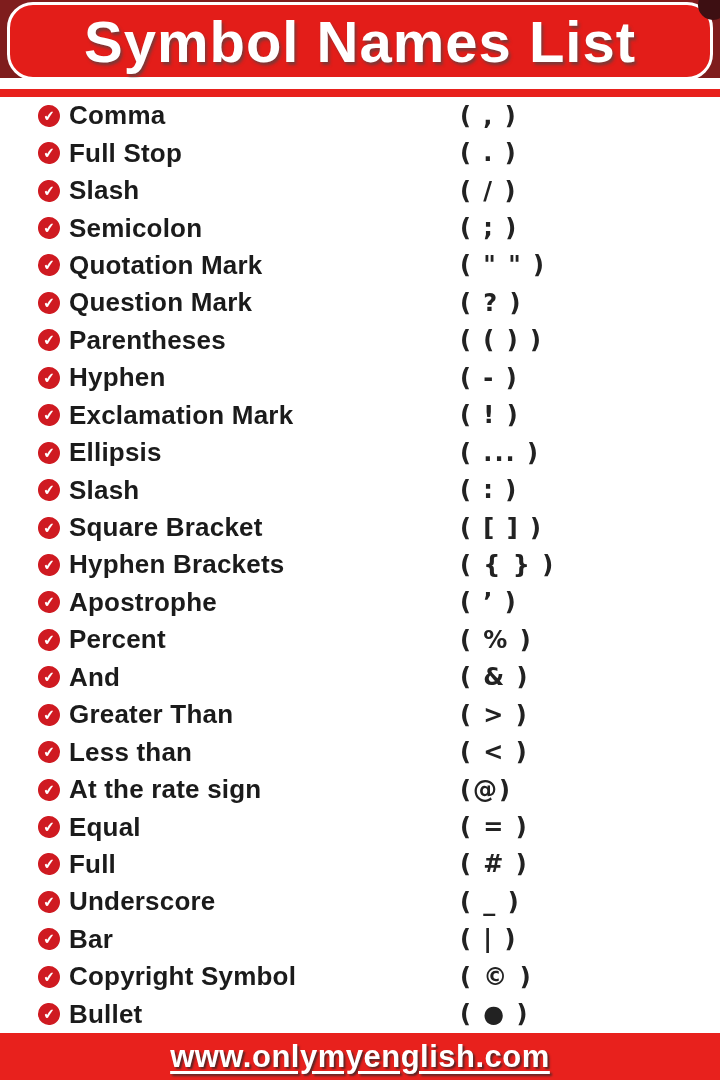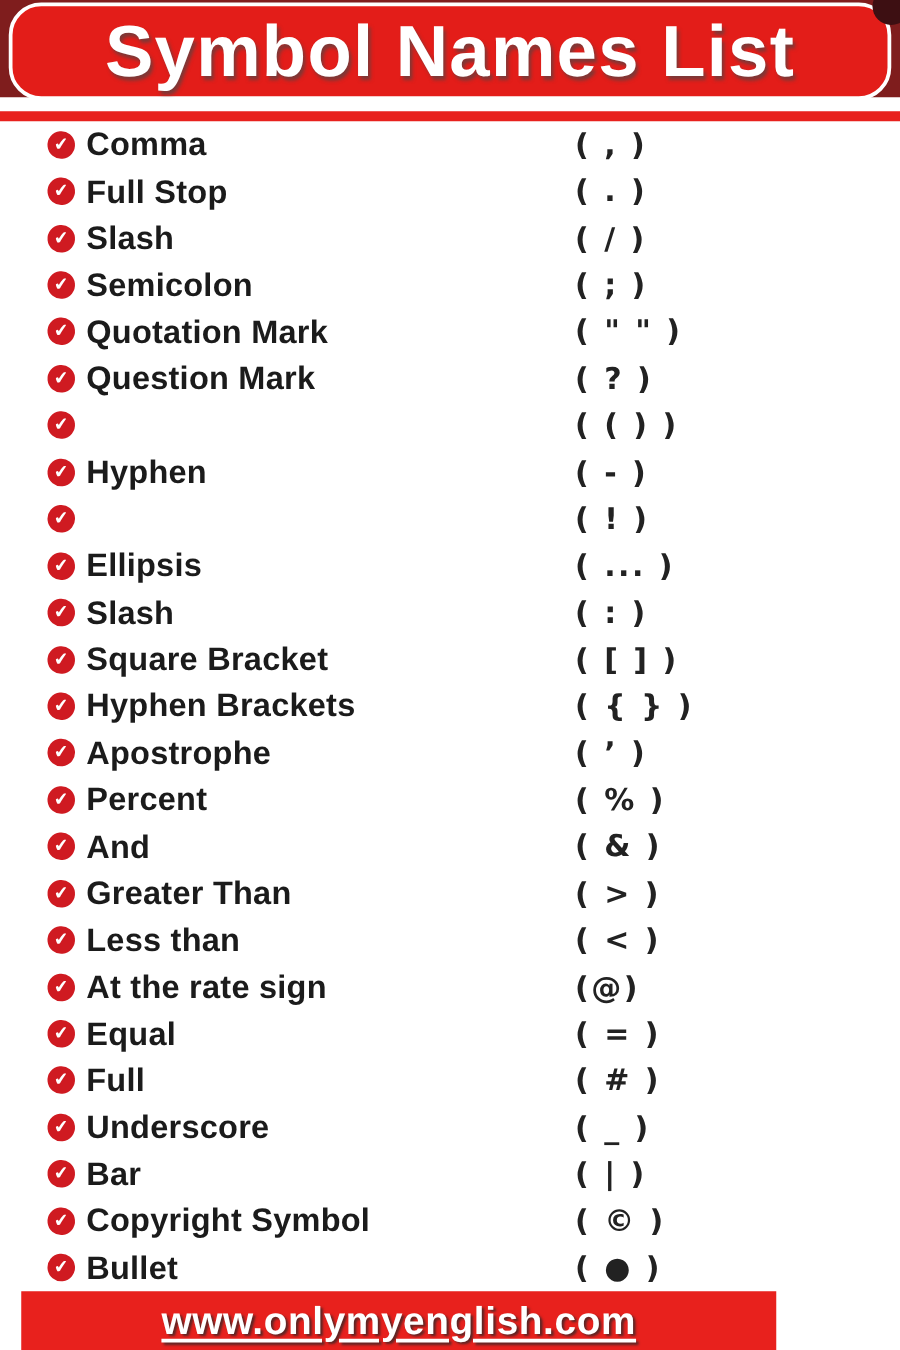--- a/index.html
+++ b/index.html
@@ -60,23 +60,23 @@
     white-space:nowrap;
   }
   .row-symbol{
     position:absolute;left:460px;top:50%;transform:translateY(-50%);
     color:#222222;font-size:24px;font-weight:bold;letter-spacing:2px;
     font-family:"DejaVu Sans", sans-serif;
     white-space:nowrap;
   }
   
   .footer{
-    position:absolute;left:0;bottom:0;width:604px;height:47px;
+    position:absolute;left:0;bottom:0;width:720px;height:47px;
     background:#e8211d;
-    display:flex;align-items:center;justify-content:center;margin-left:17px;
+    display:flex;align-items:center;justify-content:center;
   }
   .footer-link{
     color:#ffffff;font-size:31px;font-weight:bold;
     text-decoration:underline;text-underline-offset:4px;
     text-shadow:2px 2px 2px rgba(40,40,40,0.75);
     letter-spacing:0.5px;
   }
 </style>
 </head>
 <body>
@@ -121,31 +121,33 @@
   </div>
 
   <div class="row">
     <span class="check-icon">✔</span>
     <span class="row-name">Question Mark</span>
     <span class="row-symbol">( ? )</span>
   </div>
 
   <div class="row">
     <span class="check-icon">✔</span>
+    <span class="row-name">Parentheses</span>
     <span class="row-symbol">( ( ) )</span>
   </div>
 
   <div class="row">
     <span class="check-icon">✔</span>
     <span class="row-name">Hyphen</span>
     <span class="row-symbol">( - )</span>
   </div>
 
   <div class="row">
     <span class="check-icon">✔</span>
+    <span class="row-name">Exclamation Mark</span>
     <span class="row-symbol">( ! )</span>
   </div>
 
   <div class="row">
     <span class="check-icon">✔</span>
     <span class="row-name">Ellipsis</span>
     <span class="row-symbol">( ... )</span>
   </div>
 
   <div class="row">

